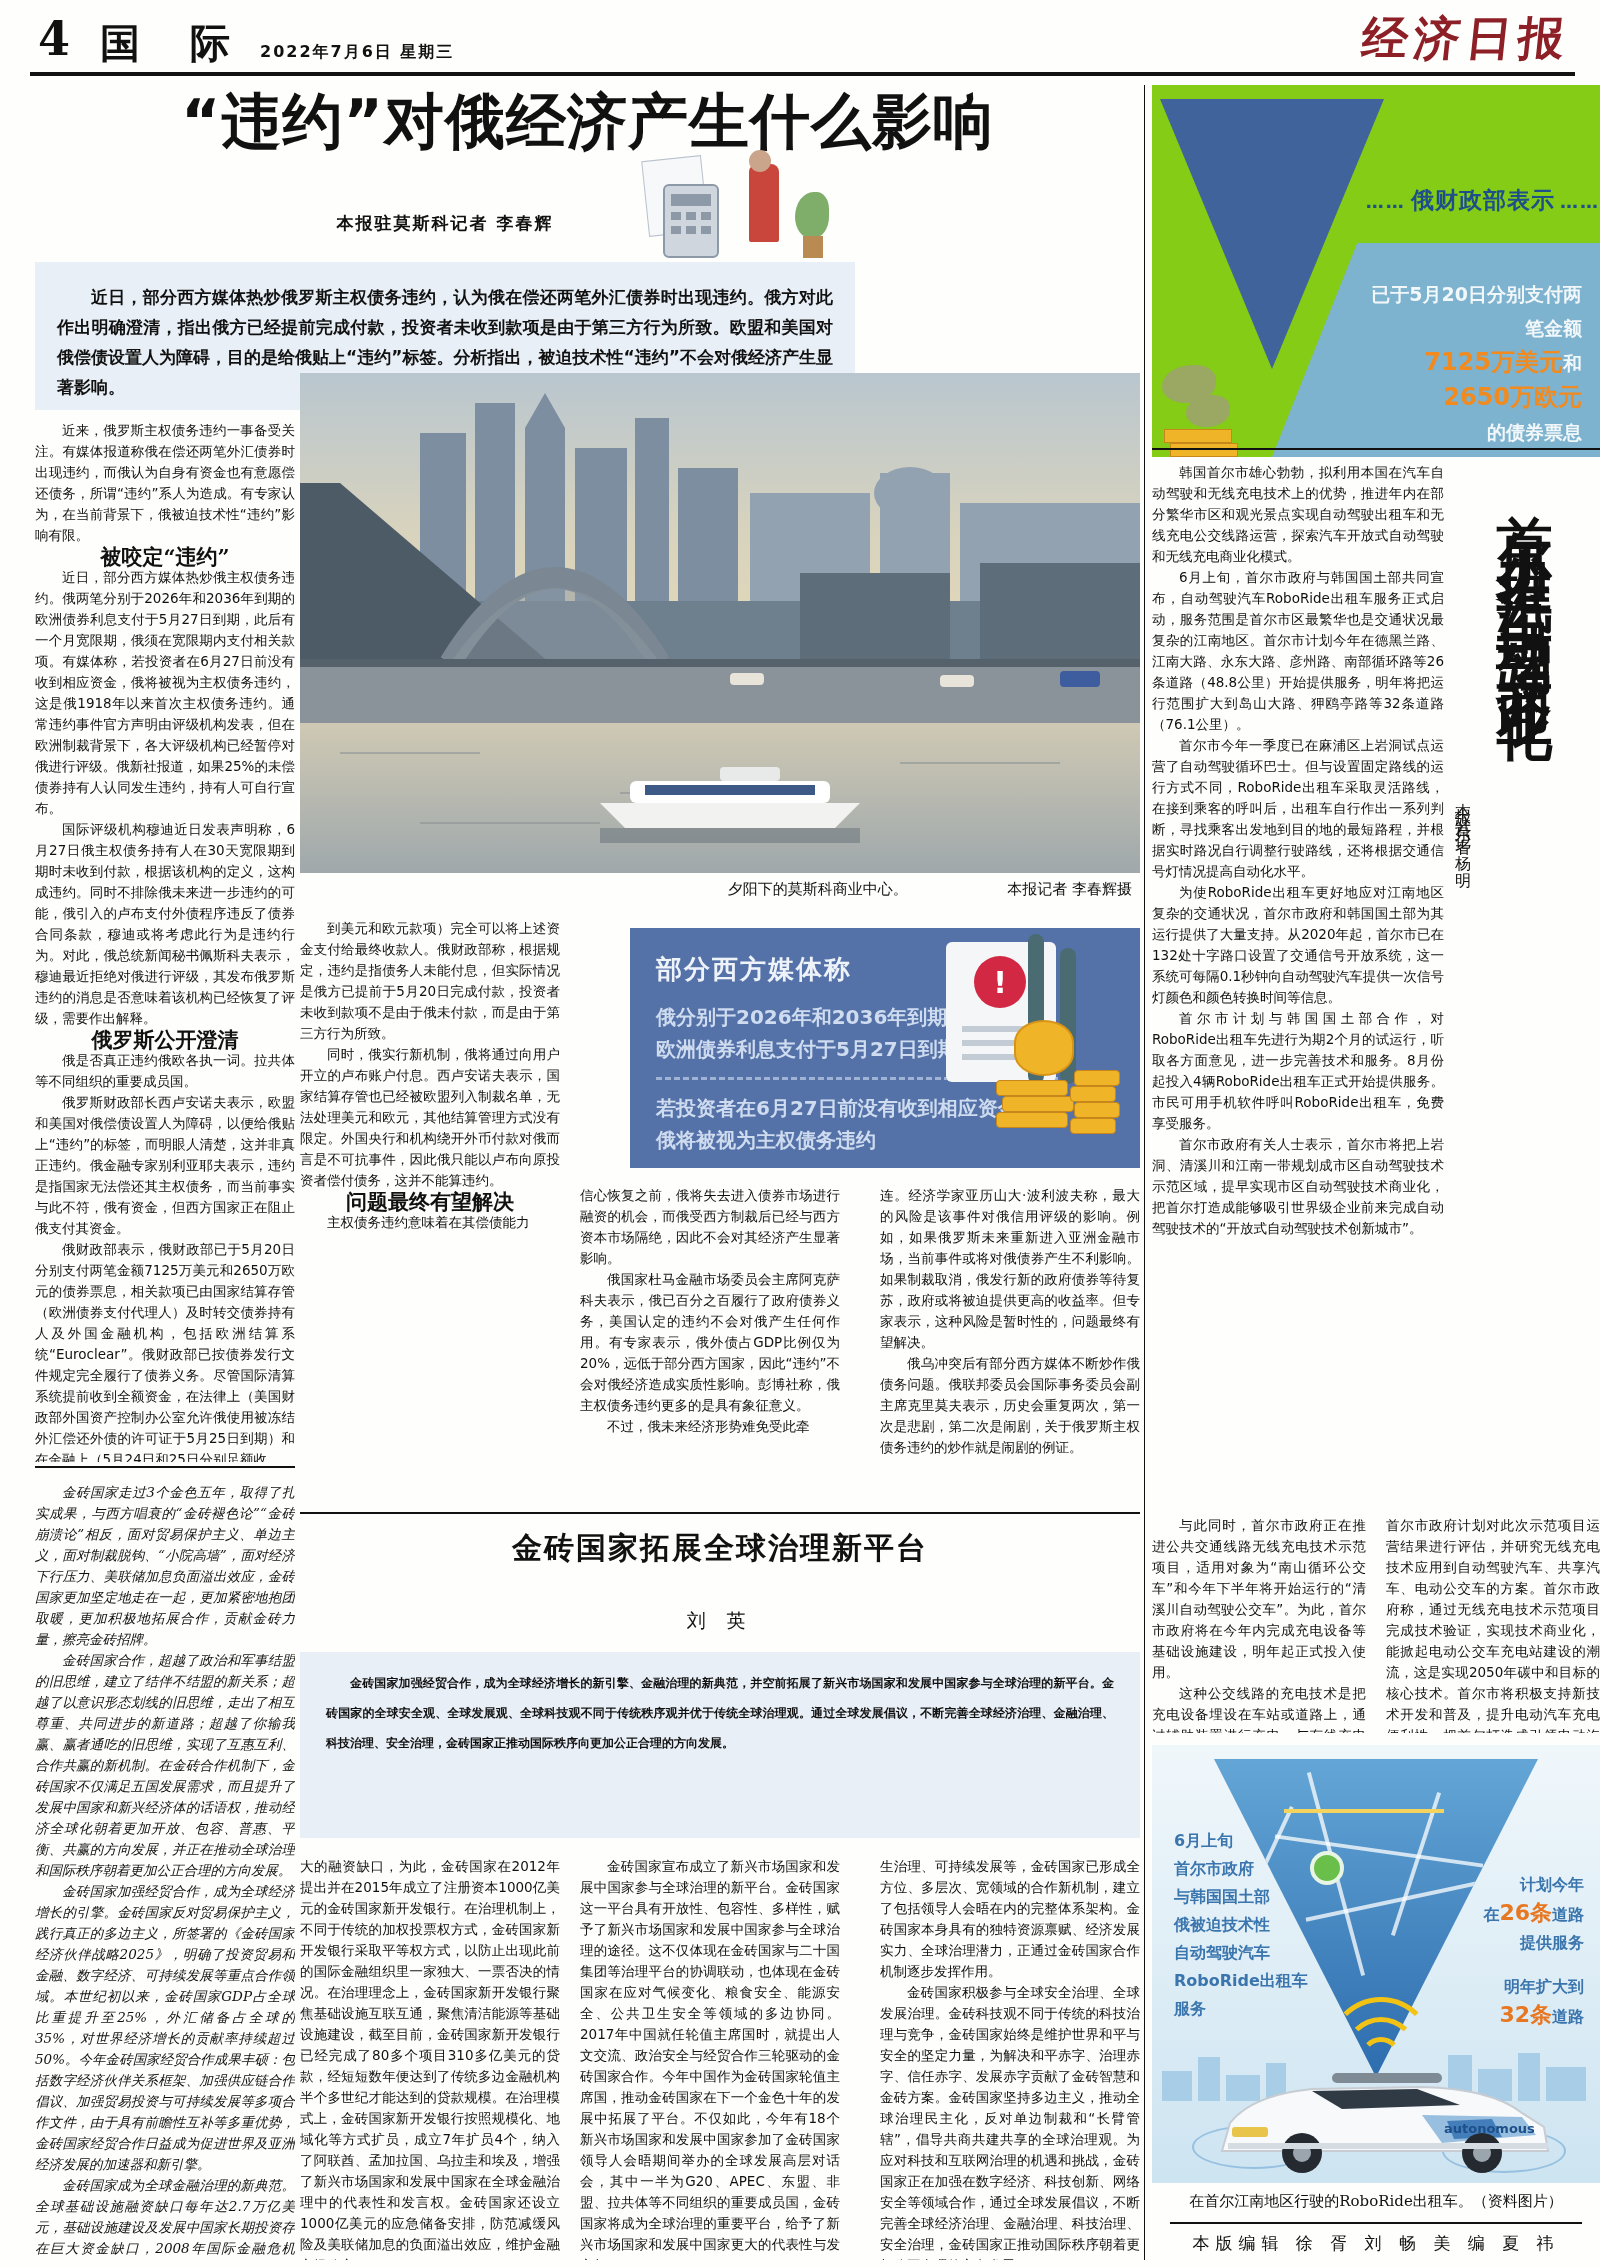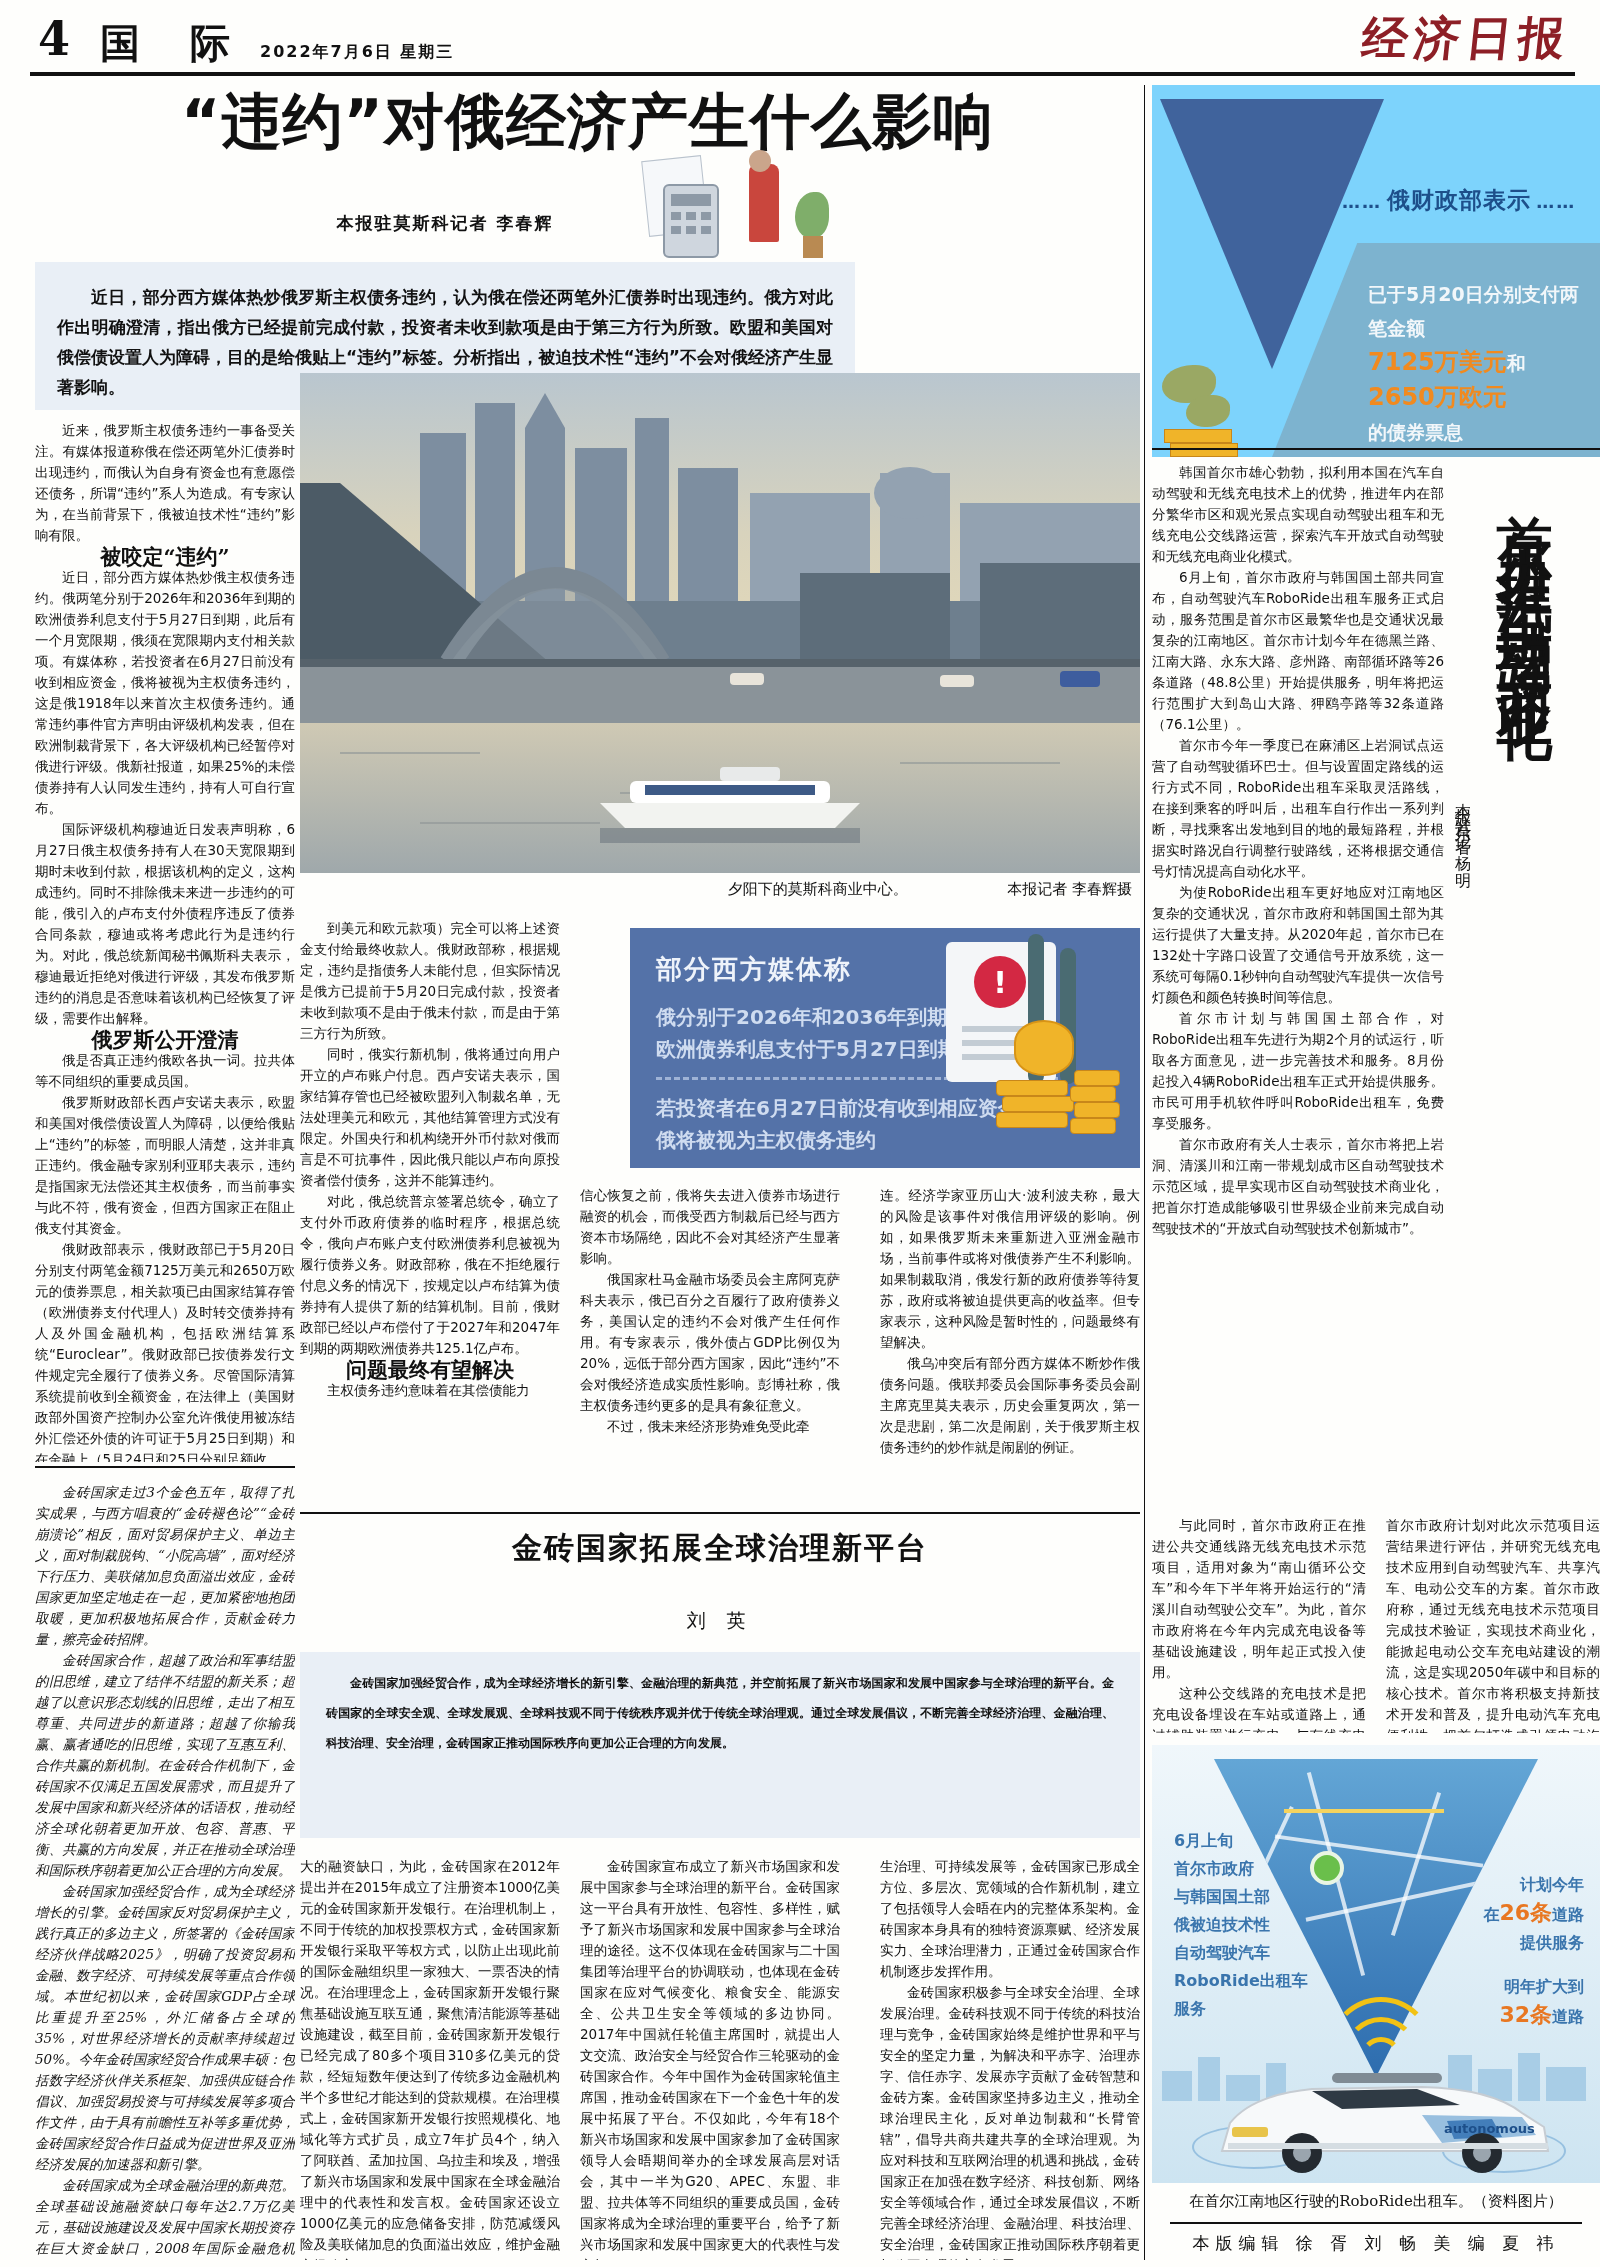--- a/index.html
+++ b/index.html
@@ -17,21 +17,21 @@
   .headline{font-weight:bold;font-size:60px;letter-spacing:1px;text-align:center;line-height:1.1;}
   .byline{font-family:"DejaVu Serif",serif;font-size:17px;font-weight:bold;text-align:center;letter-spacing:2px;}
   .leadbox{background:#e9eff6;padding:20px 22px;box-sizing:border-box;}
   .leadbox p{margin:0;font-size:17px;line-height:30px;font-weight:600;text-align:justify;text-indent:2em;}
   .col{text-align:justify;font-size:13.5px;line-height:21px;overflow:hidden;}
   .col p{margin:0;text-indent:2em;}
   .sec-head{font-family:"DejaVu Serif",serif;text-align:center;font-weight:bold;font-size:21px;
             margin:12px 0;text-indent:0 !important;}
   .caption-line{font-family:"DejaVu Serif",serif;font-size:15px;}
   
-  .ru-box{background:#7dd3fc;}
+  .ru-box{background:#84cc16;text-align:right;}
   .ru-tri{width:0;height:0;border-left:112px solid transparent;border-right:112px solid transparent;
           border-top:270px solid #40639c;}
   .ru-title{color:#1d4f8a;font-weight:bold;font-size:23px;letter-spacing:1px;}
   .dots{color:#1d4f8a;font-size:18px;letter-spacing:2px;font-weight:bold;}
   .ru-panel{background:#7db3cf;clip-path:polygon(26% 0,100% 0,100% 100%,0 100%);
             padding:34px 18px 14px 96px;box-sizing:border-box;color:#f2f7fa;}
   .ru-panel .t{font-size:19px;font-weight:bold;line-height:34px;}
   .hl-orange{color:#f18a1f;font-weight:bold;}
   .big-orange{font-size:24px;}
   .dashline{border:none;border-top:3px dashed #d7e6ee;margin:10px 0;}
@@ -189,21 +189,20 @@
   </div>
   <div class="abs caption-line" style="left:300px;top:880px;width:832px;text-align:right;">
     <span>夕阳下的莫斯科商业中心。</span>
     <span style="display:inline-block;width:90px;"></span>
     <span>本报记者 李春辉摄</span>
   </div>
 
   <div class="abs col" style="left:300px;top:918px;width:260px;height:588px;">
     <p>到美元和欧元款项）完全可以将上述资金支付给最终收款人。俄财政部称，根据规定，违约是指债务人未能付息，但实际情况是俄方已提前于5月20日完成付款，投资者未收到款项不是由于俄未付款，而是由于第三方行为所致。</p>
     <p>同时，俄实行新机制，俄将通过向用户开立的卢布账户付息。西卢安诺夫表示，国家结算存管也已经被欧盟列入制裁名单，无法处理美元和欧元，其他结算管理方式没有限定。外国央行和机构绕开外币付款对俄而言是不可抗事件，因此俄只能以卢布向原投资者偿付债务，这并不能算违约。</p>
-    <p>对此，俄总统普京签署总统令，确立了支付外币政府债券的临时程序，根据总统令，俄向卢布账户支付欧洲债券利息被视为履行债券义务。财政部称，俄在不拒绝履行付息义务的情况下，按规定以卢布结算为债券持有人提供了新的结算机制。目前，俄财政部已经以卢布偿付了于2027年和2047年到期的两期欧洲债券共125.1亿卢布。</p>
     <p class="sec-head">问题最终有望解决</p>
     <p>主权债务违约意味着在其偿债能力</p>
   </div>
 
   <div class="abs media-box" style="left:630px;top:928px;width:510px;height:240px;">
     <div class="media-title">部分西方媒体称</div>
     <div class="media-line" style="margin-top:14px;width:330px;">俄分别于2026年和2036年到期的</div>
     <div class="media-line" style="width:330px;">欧洲债券利息支付于5月27日到期</div>
     <hr class="media-dash" style="width:420px;margin-left:0;">
     <div class="media-line">若投资者在6月27日前没有收到相应资金</div>

